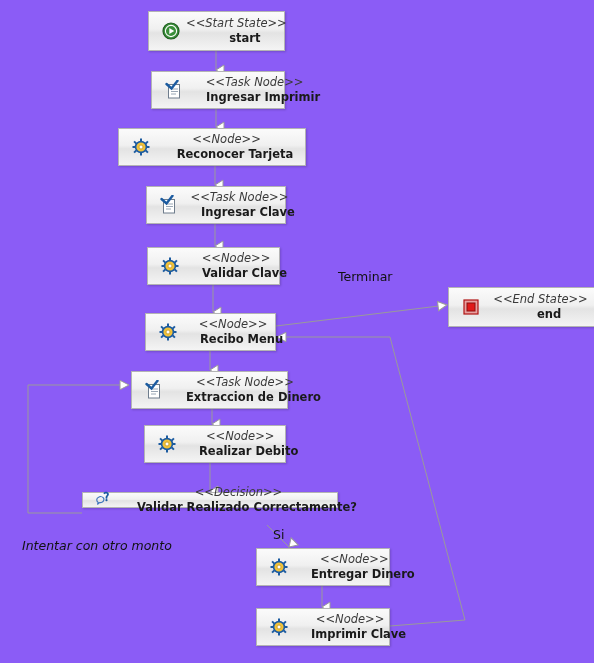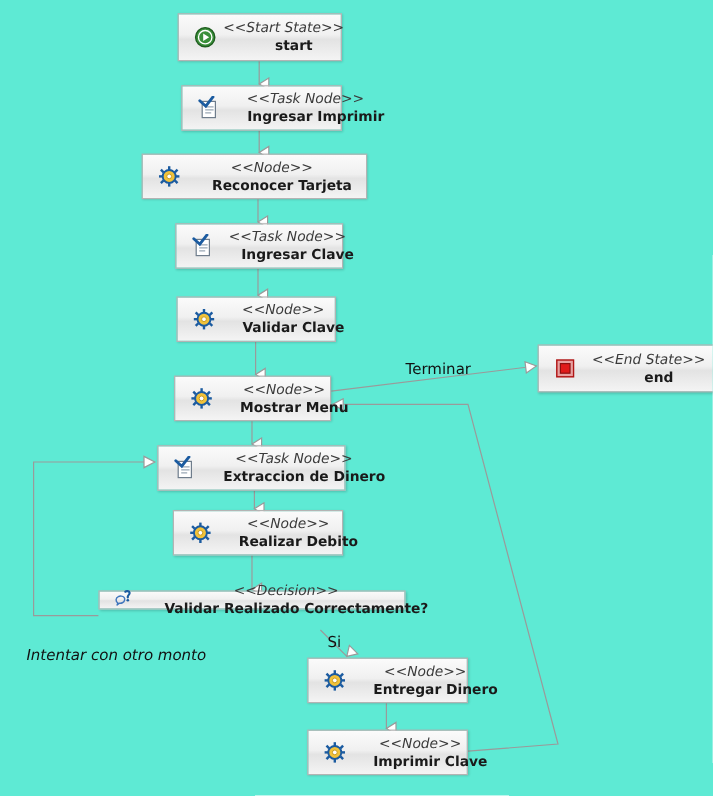--- a/index.html
+++ b/index.html
@@ -72,21 +72,21 @@
   .edge-label {
     position: absolute;
     font-size: 12.5px;
     color: #111111;
     white-space: nowrap;
   }
 </style>
 </head>
 <body>
 
-<div id="canvas" style="background: #5eead4;">
+<div id="canvas" style="background: #8b5cf6;">
 
   <svg id="edges" viewBox="0 0 594 663" width="594" height="663" xmlns="http://www.w3.org/2000/svg">
     <defs>
       <marker id="hollowArrowDown" markerWidth="12" markerHeight="10" refX="6" refY="9" orient="auto-start-reverse" markerUnits="userSpaceOnUse">
         <path d="M1,1 L11,1 L6,9 Z" fill="#ffffff" stroke="#9a9a9a" stroke-width="1"></path>
       </marker>
       <marker id="hollowArrow" markerWidth="12" markerHeight="11" refX="10" refY="5.5" orient="auto" markerUnits="userSpaceOnUse">
         <path d="M1,0.8 L10,5.5 L1,10.2 Z" fill="#ffffff" stroke="#9a9a9a" stroke-width="1"></path>
       </marker>
     </defs>
@@ -225,21 +225,21 @@
           <rect x="13.8" y="11.9" width="2" height="3.2" transform="rotate(-45 14.8 13.5)"></rect>
           <rect x="2.2" y="11.9" width="2" height="3.2" transform="rotate(45 3.2 13.5)"></rect>
           <rect x="13.8" y="2.9" width="2" height="3.2" transform="rotate(45 14.8 4.5)"></rect>
         </g>
         <circle cx="9" cy="9" r="5.4" fill="#f2c23a" stroke="#1b5ba0" stroke-width="1.6"></circle>
         <circle cx="9" cy="9" r="2" fill="#ffffff" stroke="#c79a1e" stroke-width="0.8"></circle>
       </svg>
     </span>
     <span class="node-text">
       <span class="stereotype">&lt;&lt;Node&gt;&gt;</span>
-      <span class="nodename">Mostrar Menu</span>
+      <span class="nodename">Recibo Menu</span>
     </span>
   </div>
 
   <div class="node" style="left: 448px; top: 287px; width: 156px; height: 40px;">
     <span class="node-icon">
       <svg width="16" height="16" viewBox="0 0 16 16">
         <rect x="1" y="1" width="14" height="14" fill="#e8a0a0" stroke="#b01414" stroke-width="1.2"></rect>
         <rect x="4" y="4" width="8" height="8" fill="#e01a1a" stroke="#8c0f0f" stroke-width="1"></rect>
       </svg>
     </span>
@@ -341,17 +341,17 @@
         <circle cx="9" cy="9" r="5.4" fill="#f2c23a" stroke="#1b5ba0" stroke-width="1.6"></circle>
         <circle cx="9" cy="9" r="2" fill="#ffffff" stroke="#c79a1e" stroke-width="0.8"></circle>
       </svg>
     </span>
     <span class="node-text">
       <span class="stereotype">&lt;&lt;Node&gt;&gt;</span>
       <span class="nodename">Imprimir Clave</span>
     </span>
   </div>
 
-  <div class="edge-label" style="left: 338px; top: 300px;">Terminar</div>
+  <div class="edge-label" style="left: 338px; top: 269px;">Terminar</div>
   <div class="edge-label" style="left: 273px; top: 527px;">Si</div>
   <div class="edge-label" style="left: 22px; top: 538px; font-style: italic;">Intentar con otro monto</div>
 
 </div>
 
 </body></html>

